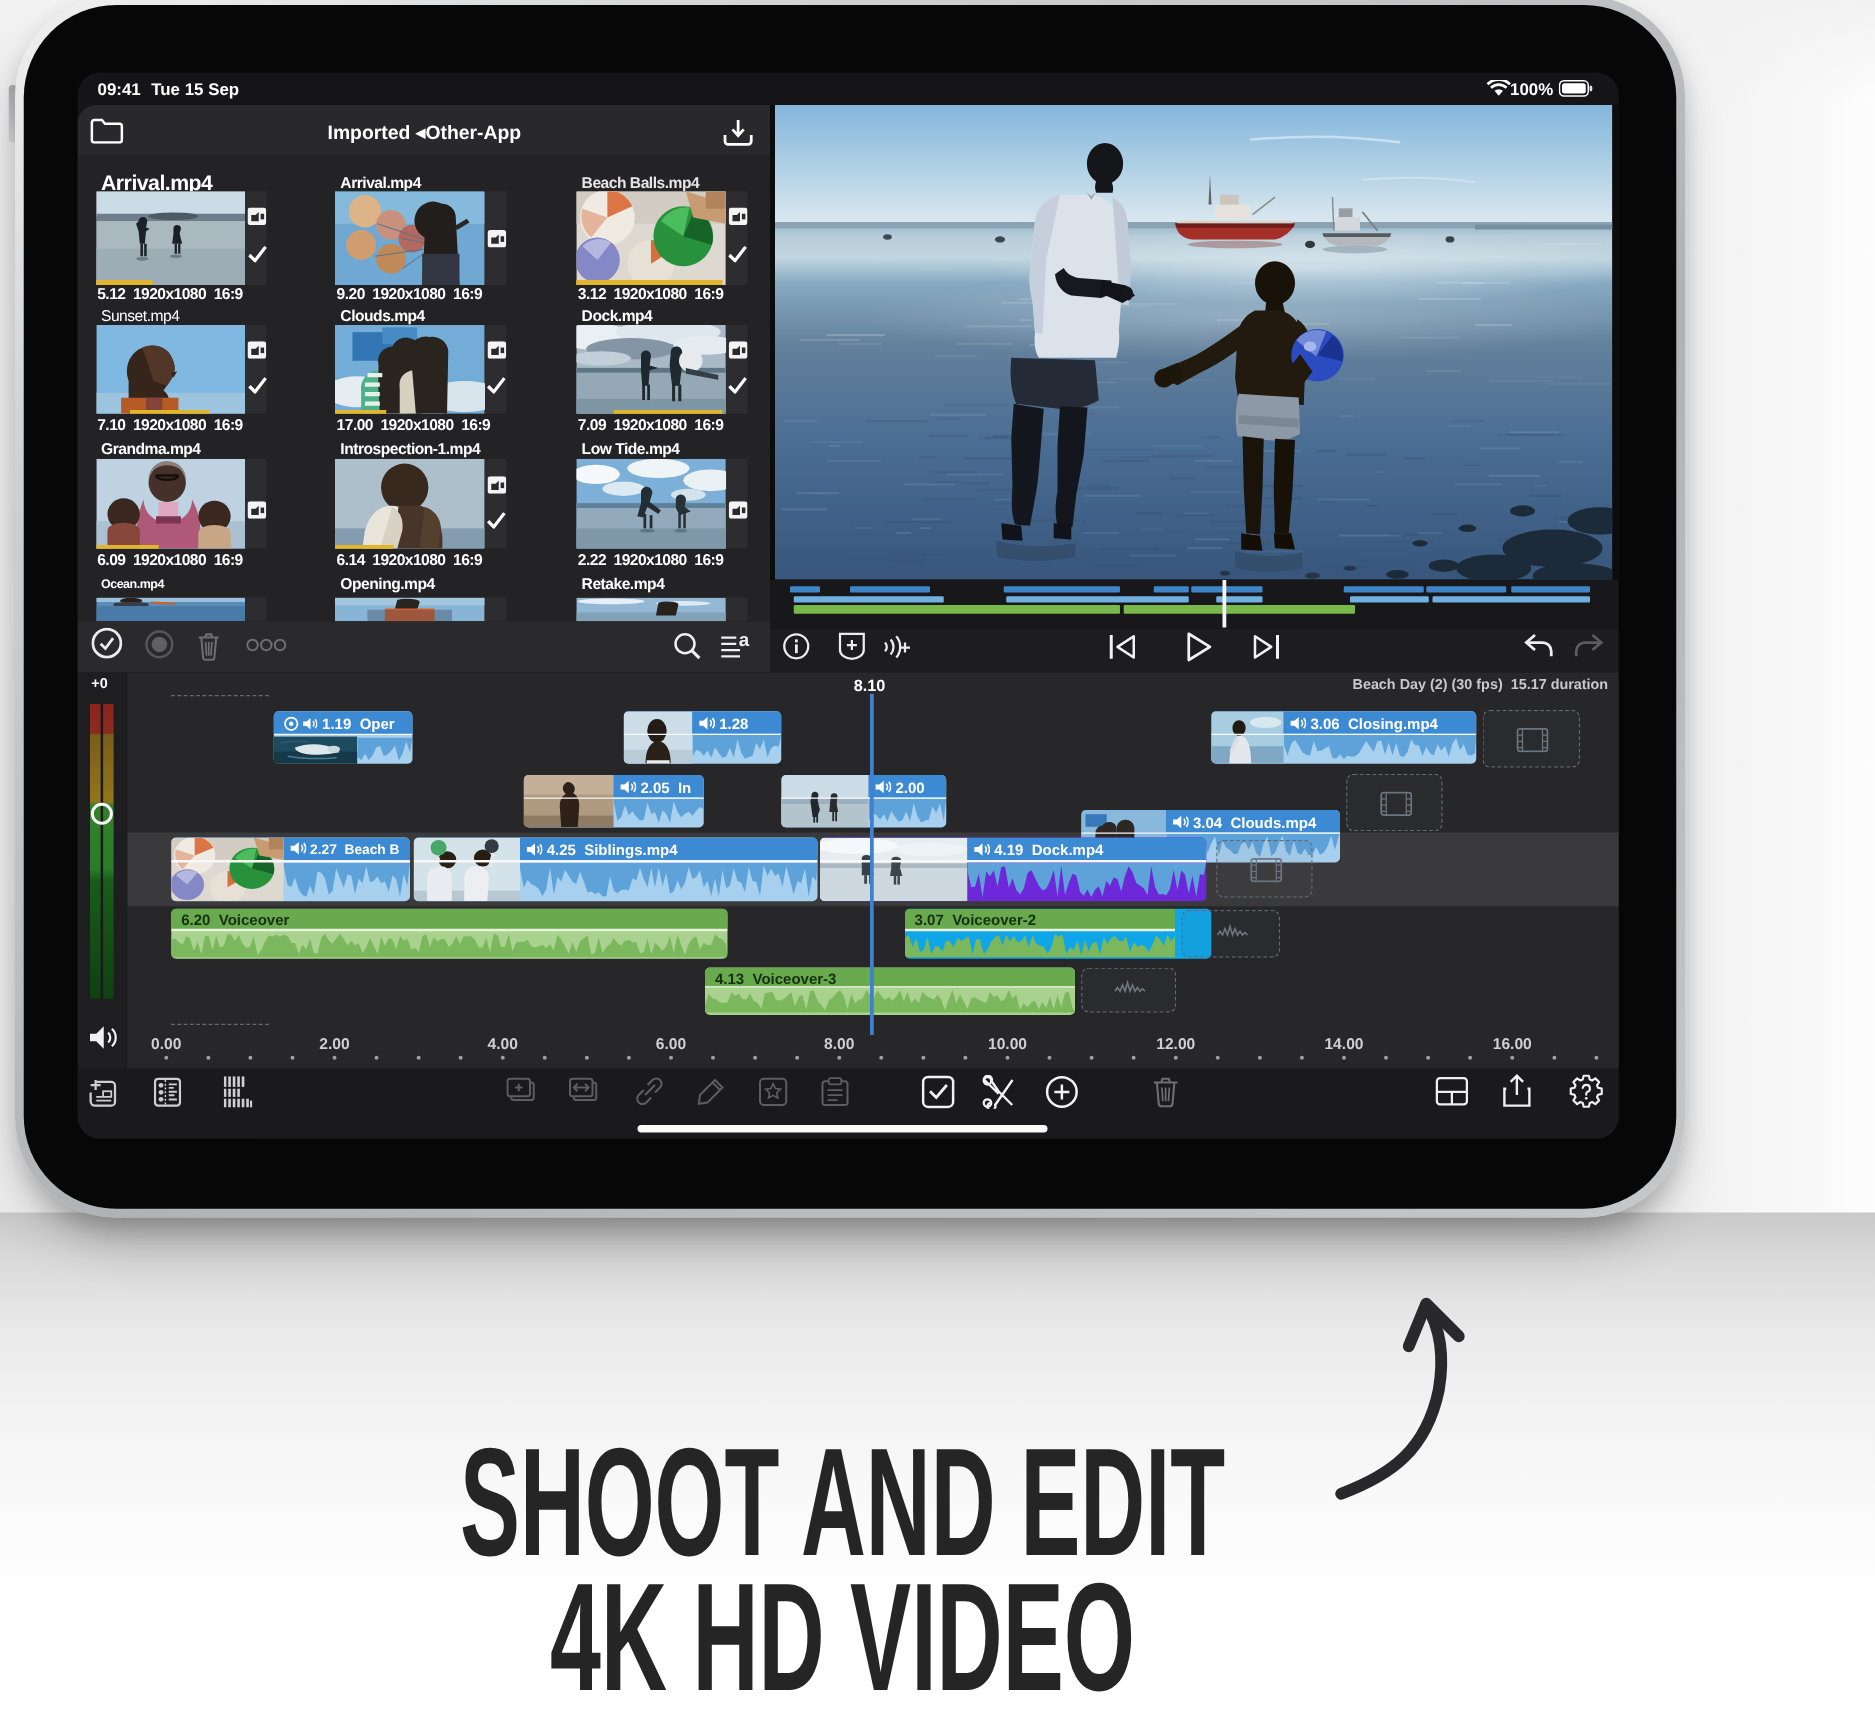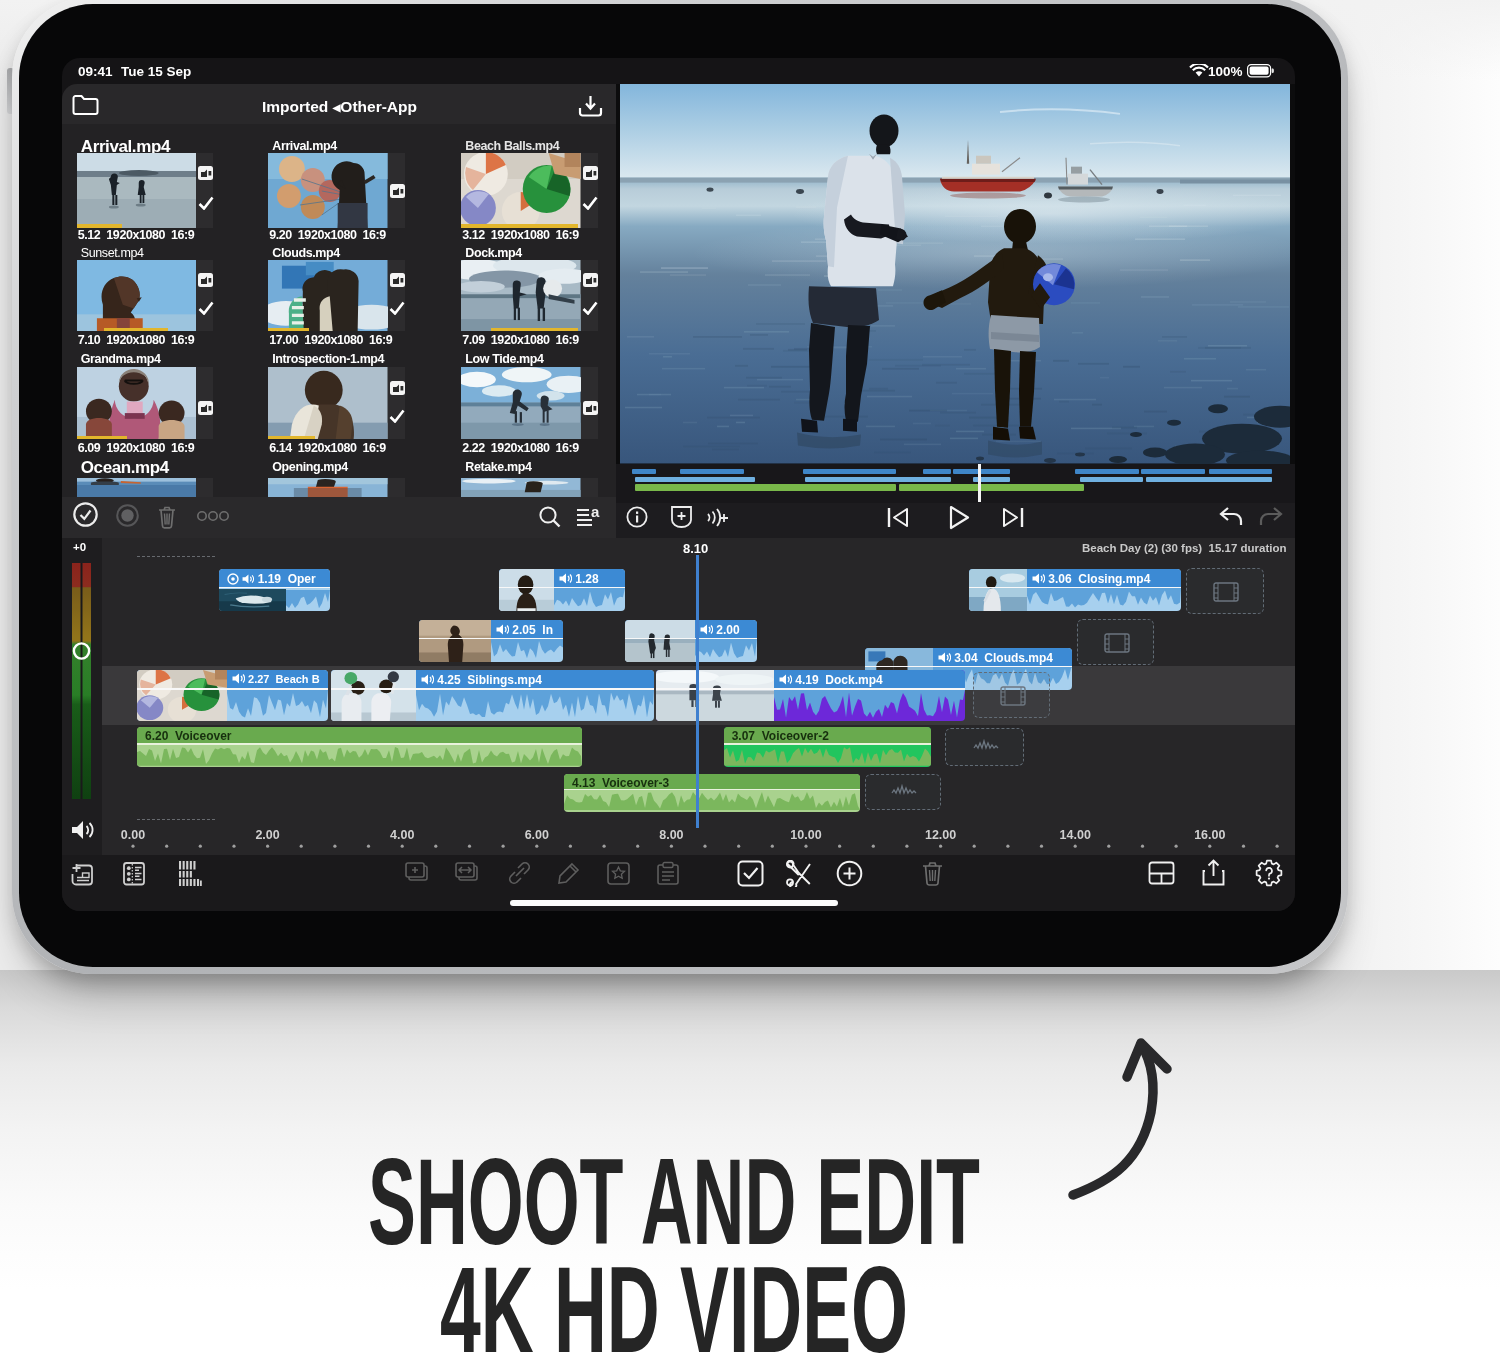--- a/index.html
+++ b/index.html
@@ -277,21 +277,21 @@
           <ellipse cx="57" cy="60" rx="6" ry="1.5" fill="#5c7488"></ellipse>
           <ellipse cx="84" cy="60" rx="5" ry="1.5" fill="#5c7488"></ellipse>
         </svg>
       </div>
       <svg style="position:absolute;left:520.8px;top:342.75px;" width="15" height="14" viewBox="0 0 15 14">
         <rect width="15" height="14" rx="2.5" fill="#f4f4f4"></rect>
         <path d="M3 11 L3 6 L6.5 6 L9 3.5 L9 11 Z" fill="#2a2a2a"></path>
         <rect x="10.5" y="5" width="2.8" height="4.5" fill="#2a2a2a"></rect>
       </svg>
       <div style="position:absolute;left:400.3px;top:383.5px;font-size:12.5px;color:#fff;font-weight:700;line-height:12.5px;white-space:nowrap;letter-spacing:-0.45px;">2.22&nbsp; 1920x1080&nbsp; 16:9</div>
-      <div style="position:absolute;left:18.799999999999997px;top:404px;font-size:17px;color:#fff;font-weight:700;line-height:12.5px;white-space:nowrap;line-height:11px;letter-spacing:-0.4px;">Ocean.mp4</div>
+      <div style="position:absolute;left:18.799999999999997px;top:404px;font-size:10px;color:#fff;font-weight:700;line-height:12.5px;white-space:nowrap;line-height:11px;letter-spacing:-0.4px;">Ocean.mp4</div>
       <div style="position:absolute;left:14.799999999999997px;top:419.5px;width:136.5px;height:19.5px;background:#2d2c2e;"></div>
       <div style="position:absolute;left:14.799999999999997px;top:419.5px;width:119.5px;height:19.5px;overflow:hidden;">
         <svg width="119.5" height="19.5" viewBox="0 0 120 75" preserveAspectRatio="none" style="position:absolute;left:0;top:0">
           <rect width="120" height="75" fill="#5a8cb8"></rect>
           <rect width="120" height="14" fill="#9cc0dc"></rect>
           <circle cx="28" cy="10" r="9" fill="#28201c"></circle>
           <path d="M14 19 c0 -7 28 -7 28 0 l0 8 -28 0 z" fill="#343e48"></path>
           <path d="M44 12 l20 4 0 6 -20 -3 z" fill="#c86430"></path>
           <rect y="27" width="120" height="48" fill="#4a7aa8"></rect>
         </svg>
@@ -918,21 +918,21 @@
         </svg>
       </div>
       <div style="position:absolute;left:75px;top:669.4px;width:445px;height:39.2px;border-radius:4px;overflow:hidden;background:#a9d28e;">
         <div style="position:absolute;left:0;top:0;width:445px;height:16.464000000000002px;background:#69aa4e;"></div>
         <svg style="position:absolute;left:0;top:17.464000000000002px" width="445" height="21.736" viewBox="0 0 445 21.736">
           <path d="M0,20.736 L0,7.0 L3,5.9 L6,8.6 L9,11.1 L12,4.1 L15,5.6 L18,15.9 L21,8.6 L24,18.4 L27,4.0 L30,3.8 L33,15.1 L36,3.7 L39,13.1 L42,11.9 L45,2.4 L48,3.0 L51,7.6 L54,2.9 L57,9.8 L60,13.3 L63,12.7 L66,4.2 L69,19.0 L72,15.3 L75,8.5 L78,3.4 L81,4.4 L84,2.8 L87,4.2 L90,2.9 L93,3.6 L96,9.3 L99,9.6 L102,18.3 L105,10.9 L108,14.7 L111,5.7 L114,17.3 L117,18.0 L120,5.2 L123,2.3 L126,7.4 L129,10.1 L132,5.6 L135,2.2 L138,6.1 L141,11.2 L144,7.6 L147,11.2 L150,9.9 L153,17.4 L156,13.0 L159,5.9 L162,11.6 L165,18.2 L168,4.9 L171,11.8 L174,5.5 L177,6.7 L180,14.6 L183,3.8 L186,7.7 L189,6.3 L192,14.9 L195,13.3 L198,16.4 L201,3.8 L204,2.7 L207,12.7 L210,4.6 L213,8.2 L216,6.1 L219,6.6 L222,12.7 L225,9.9 L228,4.1 L231,10.4 L234,3.9 L237,4.2 L240,4.0 L243,7.0 L246,13.0 L249,13.0 L252,5.3 L255,16.9 L258,2.1 L261,3.3 L264,12.9 L267,12.4 L270,2.4 L273,16.1 L276,8.9 L279,8.5 L282,8.6 L285,6.9 L288,12.0 L291,13.3 L294,12.1 L297,10.8 L300,13.5 L303,10.3 L306,15.2 L309,2.6 L312,6.8 L315,12.2 L318,18.0 L321,8.6 L324,16.8 L327,8.1 L330,5.7 L333,3.5 L336,18.4 L339,17.4 L342,5.1 L345,17.4 L348,12.6 L351,10.7 L354,5.6 L357,9.7 L360,11.4 L363,7.7 L366,6.8 L369,9.0 L372,8.7 L375,17.6 L378,16.6 L381,6.1 L384,18.4 L387,9.0 L390,12.0 L393,15.4 L396,12.3 L399,3.9 L402,17.7 L405,2.9 L408,11.3 L411,19.0 L414,10.2 L417,5.8 L420,4.0 L423,14.7 L426,9.3 L429,11.2 L432,11.0 L435,2.5 L438,5.2 L441,6.5 L444,10.9 L445,20.736 Z" fill="#7bb75d" fill-opacity="1.0"></path>
         </svg>
         <div style="position:absolute;left:0;top:15.714000000000002px;width:445px;height:1.5px;background:#e8f2dc;"></div>
         <div style="position:absolute;left:8px;top:2px;font-size:12px;font-weight:700;color:#17300e;white-space:nowrap;">6.20&nbsp;&nbsp;Voiceover</div>
       </div>
-      <div style="position:absolute;left:661.7px;top:669.4px;width:207px;height:39.2px;border-radius:4px;overflow:hidden;background:#22c55e;">
+      <div style="position:absolute;left:661.7px;top:669.4px;width:245px;height:39.2px;border-radius:4px;overflow:hidden;background:#0ea5e9;">
         <div style="position:absolute;left:0;top:0;width:216.6px;height:16.464000000000002px;background:#69aa4e;"></div>
         <svg style="position:absolute;left:0;top:17.464000000000002px" width="216.6" height="21.736" viewBox="0 0 216.6 21.736">
           <path d="M0,20.736 L0,5.2 L3,3.1 L6,12.5 L9,5.6 L12,16.7 L15,15.1 L18,4.7 L21,18.4 L24,12.0 L27,12.3 L30,16.3 L33,7.4 L36,8.2 L39,12.8 L42,5.5 L45,7.6 L48,6.1 L51,4.3 L54,18.0 L57,6.4 L60,6.5 L63,18.0 L66,14.8 L69,8.3 L72,4.9 L75,3.0 L78,11.6 L81,2.7 L84,8.2 L87,3.7 L90,9.1 L93,7.8 L96,3.5 L99,12.7 L102,3.3 L105,10.1 L108,11.4 L111,12.4 L114,18.0 L117,12.9 L120,2.2 L123,4.6 L126,2.3 L129,18.3 L132,12.9 L135,15.2 L138,7.3 L141,19.0 L144,6.9 L147,16.0 L150,9.4 L153,8.4 L156,18.4 L159,4.8 L162,10.2 L165,5.5 L168,3.9 L171,7.6 L174,7.8 L177,4.6 L180,16.4 L183,8.7 L186,12.6 L189,10.9 L192,12.3 L195,16.6 L198,10.7 L201,3.4 L204,6.5 L207,11.7 L210,2.7 L213,8.2 L216,3.6 L216.6,20.736 Z" fill="#7bb75d" fill-opacity="1.0"></path>
         </svg>
         <div style="position:absolute;left:0;top:15.714000000000002px;width:216.6px;height:1.5px;background:#e8f2dc;"></div>
         <div style="position:absolute;left:8px;top:2px;font-size:12px;font-weight:700;color:#17300e;white-space:nowrap;">3.07&nbsp;&nbsp;Voiceover-2</div>
       </div>
       <div style="position:absolute;left:883px;top:670px;width:79px;height:38px;border:1.5px dashed #626c76;border-radius:6px;background:rgba(90,100,110,0.08);">
         <svg style="position:absolute;left:25.5px;top:10.0px" width="28" height="18" viewBox="0 0 28 18">
           <path d="M2 9 l2 -3 2 3 2 -5 2 5 2 -7 2 7 2 -5 2 5 2 -3 2 3 2 -2 2 2" stroke="#6c7680" stroke-width="1.3" fill="none"></path>

